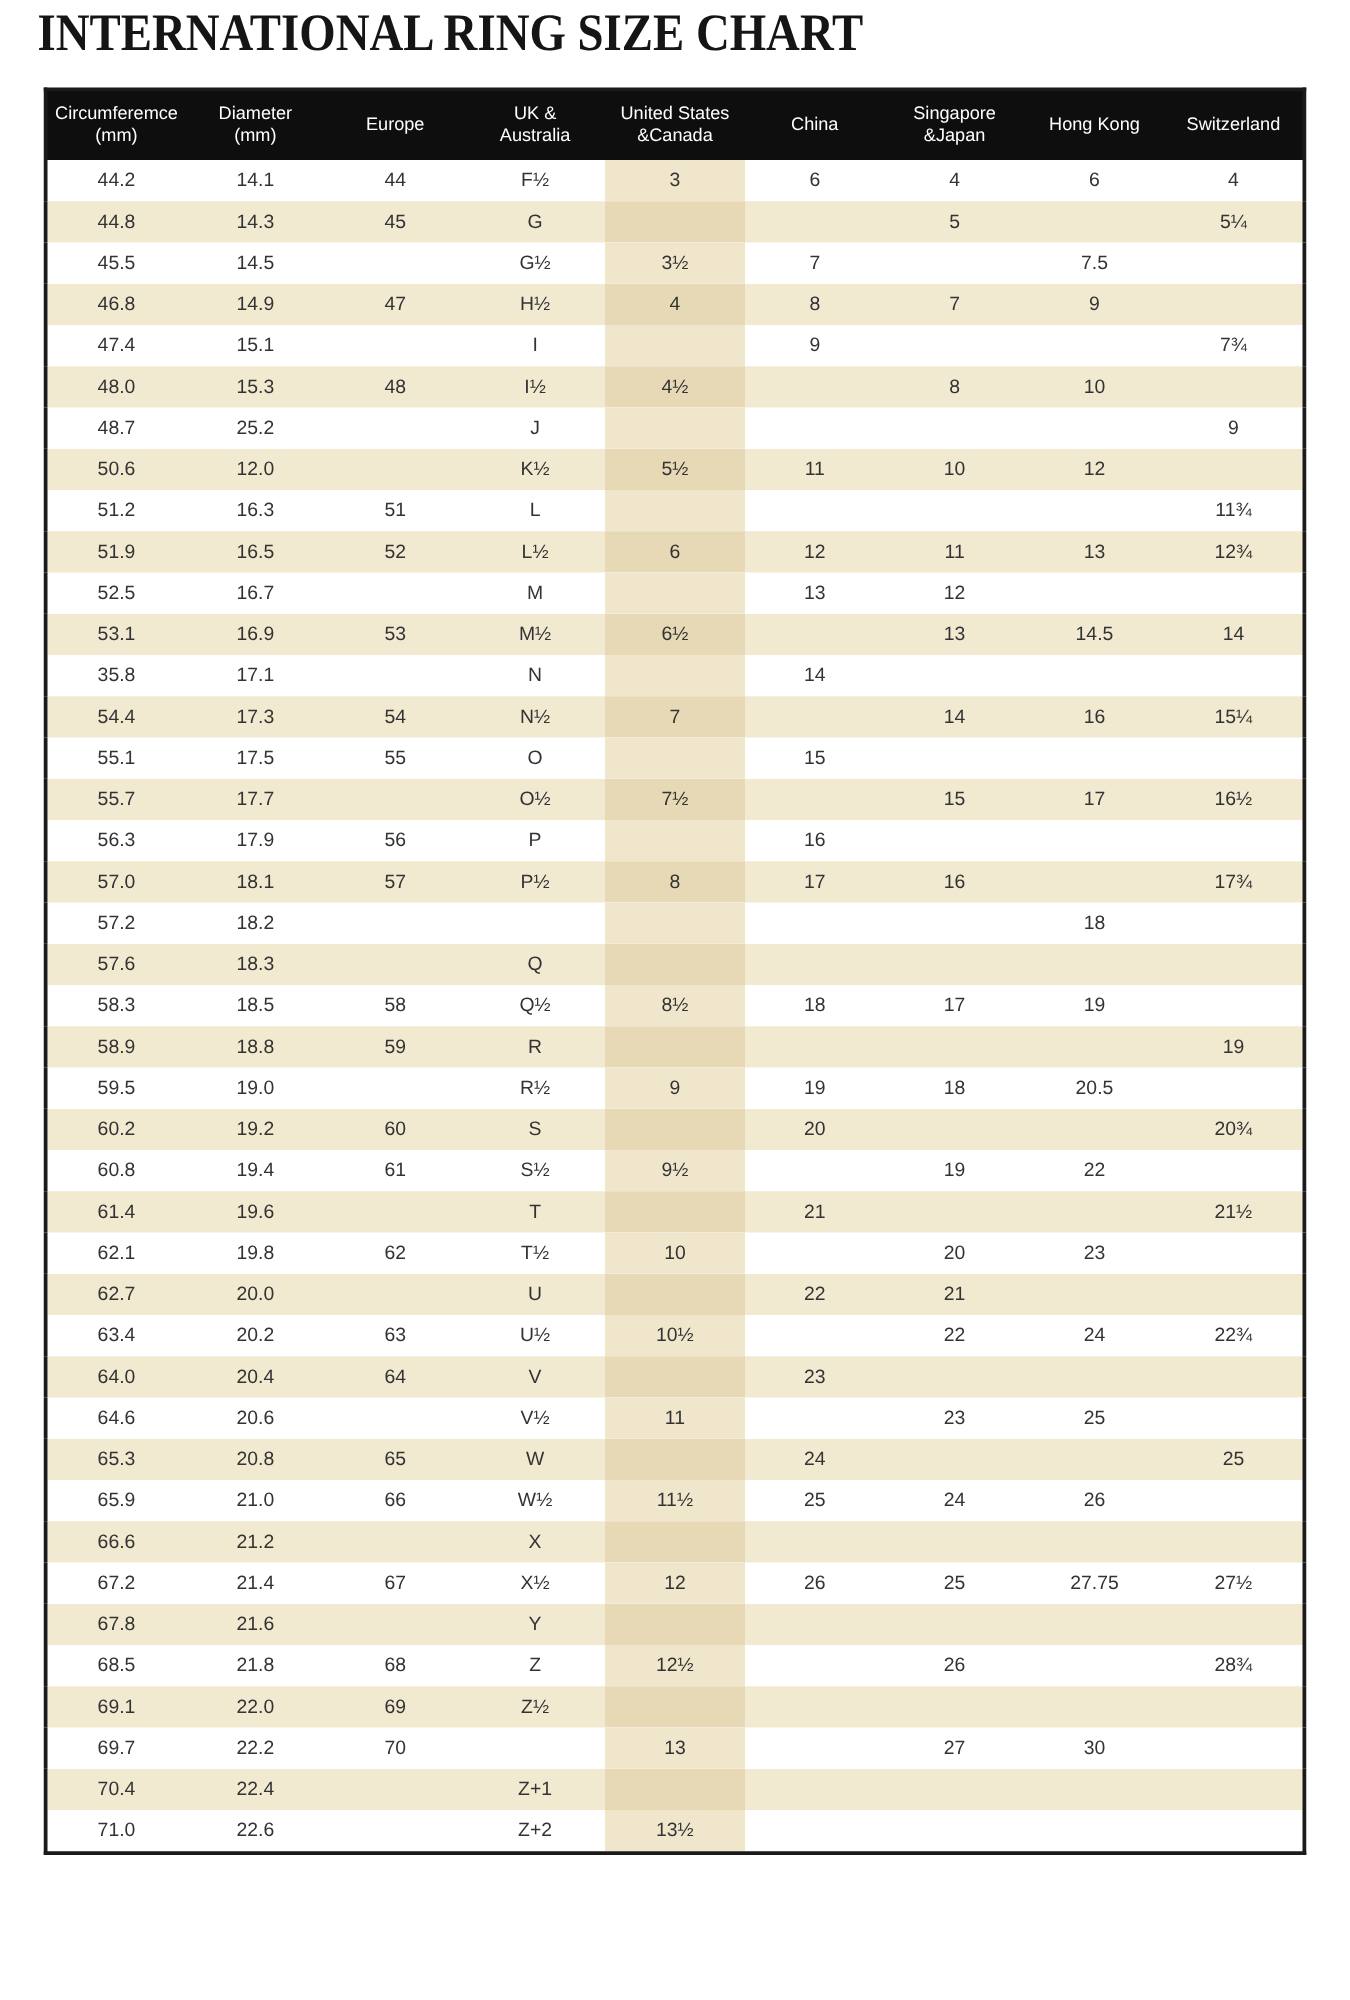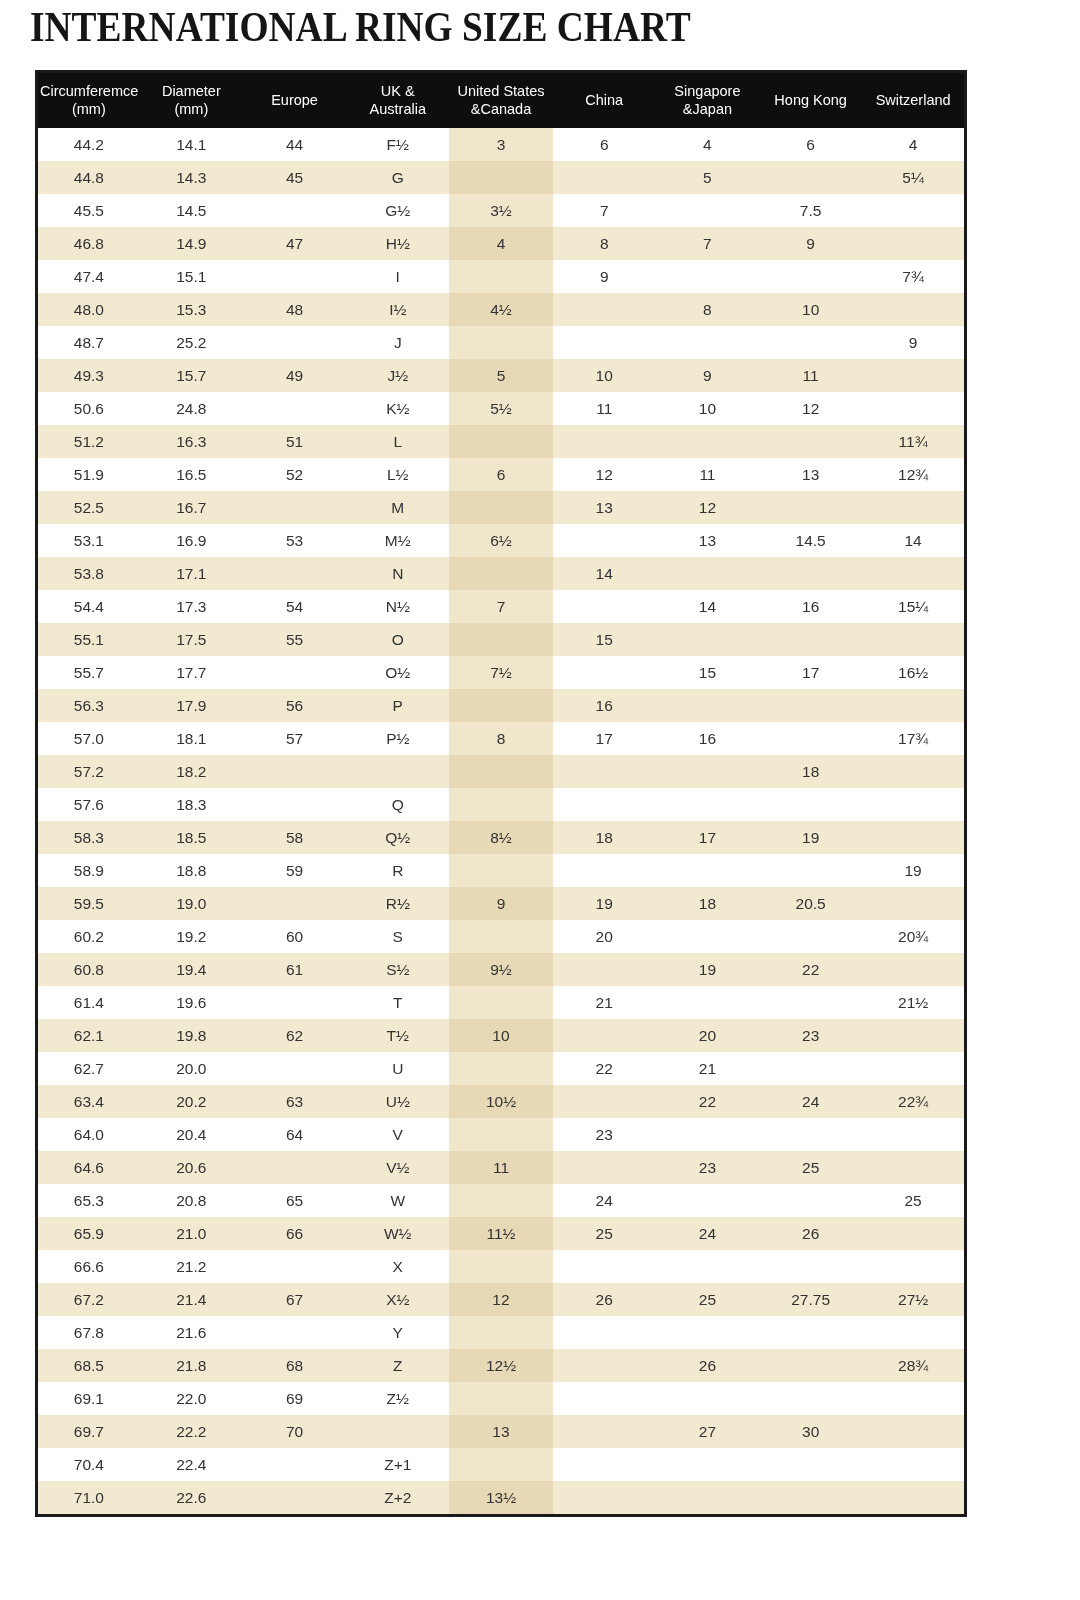--- a/index.html
+++ b/index.html
@@ -34,21 +34,21 @@
     letter-spacing: 0px;
     color: var(--title-color);
     transform: scale(0.96, 1.08);
     transform-origin: left top;
     white-space: nowrap;
   }
   table.ring-table {
     position: absolute;
     left: 35px;
     top: 70px;
-    width: 932px;
+    width: 1010px;
     border-collapse: collapse;
     border: 3px solid var(--border-color);
     table-layout: fixed;
   }
   thead th {
     background: var(--header-bg);
     color: var(--header-text);
     font-weight: 400;
     font-size: 14.5px;
     line-height: 1.25;
@@ -170,33 +170,22 @@
         <td>25.2</td>
         <td></td>
         <td>J</td>
         <td></td>
         <td></td>
         <td></td>
         <td></td>
         <td>9</td>
       </tr>
       <tr>
-        <td>49.3</td>
-        <td>15.7</td>
-        <td>49</td>
-        <td>J½</td>
-        <td>5</td>
-        <td>10</td>
-        <td>9</td>
-        <td>11</td>
-        <td></td>
-      </tr>
-      <tr>
         <td>50.6</td>
-        <td>24.8</td>
+        <td>12.0</td>
         <td></td>
         <td>K½</td>
         <td>5½</td>
         <td>11</td>
         <td>10</td>
         <td>12</td>
         <td></td>
       </tr>
       <tr>
         <td>51.2</td>
@@ -236,21 +225,21 @@
         <td>16.9</td>
         <td>53</td>
         <td>M½</td>
         <td>6½</td>
         <td></td>
         <td>13</td>
         <td>14.5</td>
         <td>14</td>
       </tr>
       <tr>
-        <td>53.8</td>
+        <td>35.8</td>
         <td>17.1</td>
         <td></td>
         <td>N</td>
         <td></td>
         <td>14</td>
         <td></td>
         <td></td>
         <td></td>
       </tr>
       <tr>

